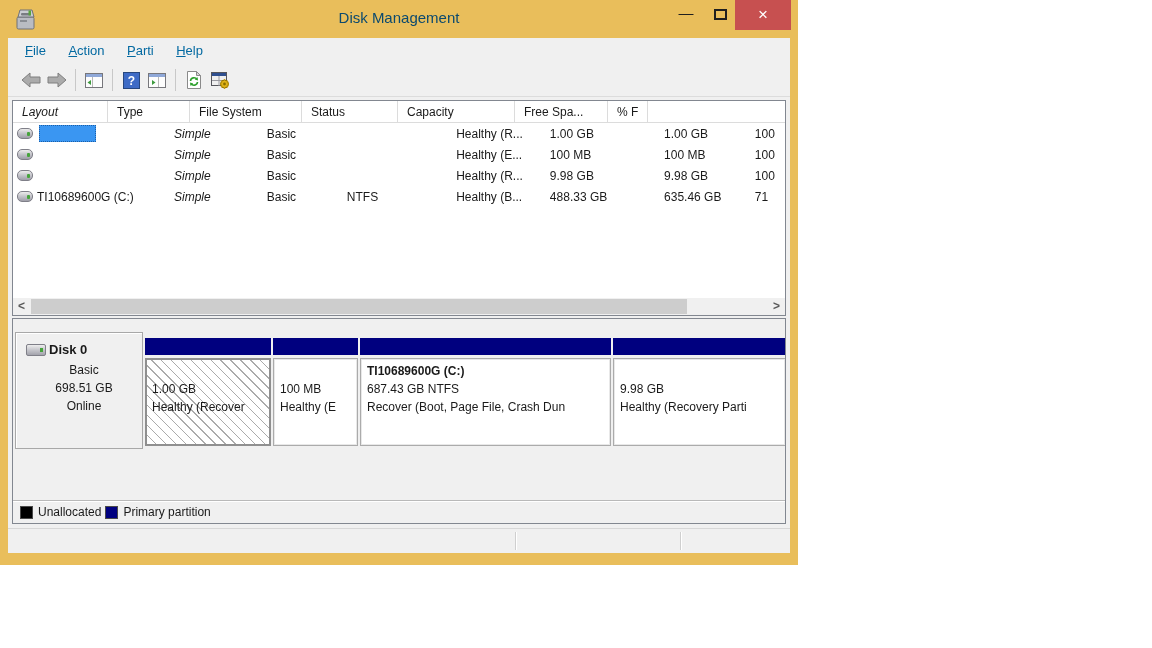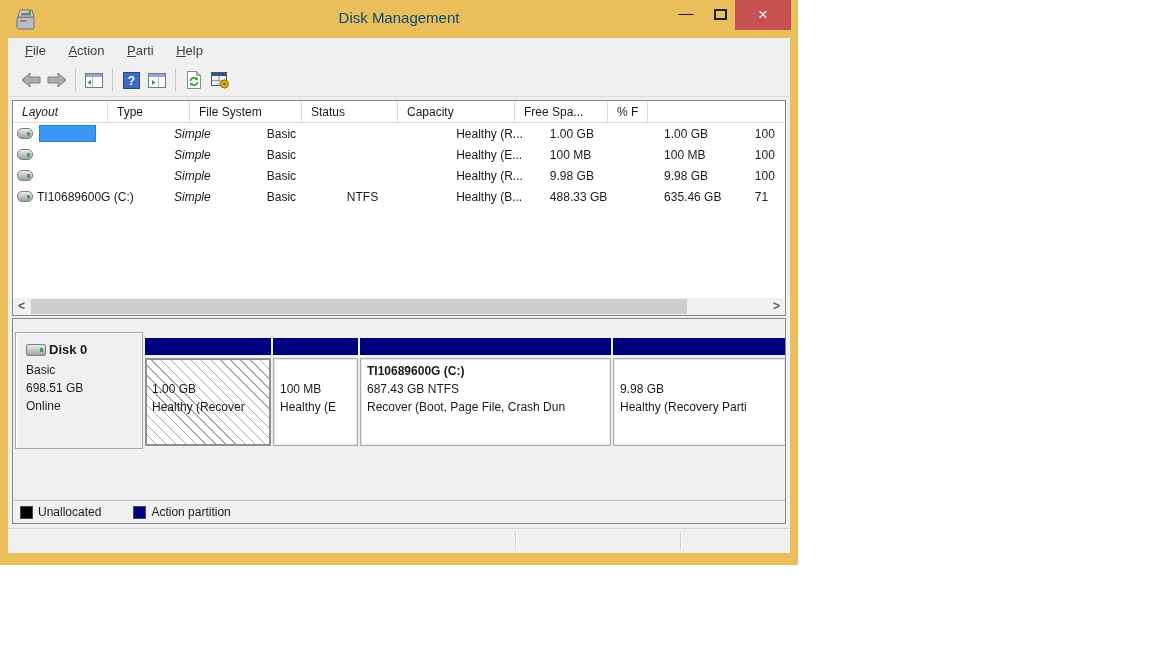--- a/index.html
+++ b/index.html
@@ -16,21 +16,21 @@
     font-size:15px; color:#1f1f1f; cursor:default; }
   .btn-max { position:absolute; right:64px; top:0; width:28px; height:30px; cursor:default; }
   .btn-max .box { position:absolute; left:8px; top:9px; width:13px; height:11px; border:2px solid #1f1f1f; background:transparent; }
   .btn-close { position:absolute; right:7px; top:0; width:56px; height:30px; background:#C75050;
     color:#ffffff; text-align:center; line-height:29px; font-size:17px; cursor:default; }
 
   
   .content { position:absolute; left:8px; top:38px; width:782px; height:515px; background:#F0F0F0; }
 
   .menubar { position:absolute; left:0; top:0; width:782px; height:26px; background:#F0F0F0; padding-left:8px; }
-  .menu-item { display:inline-block; padding:5px 9px 0 9px; font-size:13px; color:#404040;text-align:right; }
+  .menu-item { display:inline-block; padding:5px 9px 0 9px; font-size:13px; color:#0369a1;text-align:right; }
   .menu-item::first-letter { text-decoration:underline; }
 
   .toolbar { position:absolute; left:0; top:26px; width:782px; height:33px; background:#F0F0F0;
     border-bottom:1px solid #DCDCDC; display:flex; align-items:center; padding-left:10px; }
   .tb-btn { display:flex; align-items:center; justify-content:center; width:26px; height:26px; }
   .tb-sep { width:1px; height:22px; background:#C8C8C8; margin:0 5px; }
 
   
   .top-pane { position:absolute; left:4px; top:62px; width:774px; height:216px; background:#ffffff;
     border:1px solid #828790; overflow:hidden; }
@@ -52,21 +52,21 @@
   .hscroll { position:absolute; left:0; bottom:0; width:772px; height:17px; background:#F0F0F0; }
   .hs-arrow { position:absolute; top:0; width:17px; height:17px; text-align:center; line-height:16px;
     font-size:12px; font-weight:bold; color:#5A5A5A; }
   .hs-left { left:0; } .hs-right { right:0; }
   .hs-thumb { position:absolute; left:18px; top:1px; width:656px; height:15px; background:#CDCDCD; }
 
   
   .bottom-pane { position:absolute; left:4px; top:280px; width:774px; height:206px;
     border:1px solid #828790; background:#F0F0F0; overflow:hidden; }
   .disk-block { position:absolute; left:2px; top:13px; width:128px; height:117px; background:#F0F0F0;
-    border:1px solid #A8A8A8; box-shadow:inset 1px 1px 0 #ffffff; padding:8px 0 0 10px; font-size:12px; line-height:18px; }
+    border:1px solid #A8A8A8; box-shadow:inset 1px 1px 0 #ffffff; padding:8px 0 0 10px; font-size:12px; line-height:18px;text-align:center; }
   .disk-title { display:flex; align-items:center; font-size:13px; font-weight:bold; margin-bottom:2px; }
   .disk-icon { width:20px; height:12px; border-radius:2px;
     background:linear-gradient(180deg,#EDEDED 0%,#C2C2C8 55%,#A3A3AC 100%);
     border:1px solid #7F7F88; position:relative; margin-right:3px; }
   .disk-icon::after { content:""; position:absolute; right:2px; top:3px; width:3px; height:4px; background:#46A33C; }
 
   .part { position:absolute; top:19px; height:115px; }
   .part .bar { position:absolute; left:0; top:0; width:100%; height:17px; background:#00007F; }
   .part .body { position:absolute; left:0; top:20px; width:100%; height:88px; background:#ffffff;
     border:1px solid #ABABAB; box-shadow:inset 0 0 0 1px #E8E8E8;
@@ -79,21 +79,21 @@
   .part4 { left:600px; width:173px; }
   .part1 .body { border:2px solid #8F8F8F; box-shadow:none; padding-left:5px; padding-top:20px;
     background:repeating-linear-gradient(45deg,#ffffff 0px,#ffffff 6px,#ABABAB 6px,#ABABAB 7px); }
 
   .legend { position:absolute; left:0; bottom:0; width:772px; height:23px; background:#F0F0F0;
     border-top:1px solid #B9B9B9; box-shadow:inset 0 1px 0 #ffffff;
     display:flex; align-items:center; padding-left:7px; font-size:12px; }
   .legend .sw { width:13px; height:13px; border:1px solid #4A4A4A; margin-right:5px; }
   .sw-unalloc { background:#000000; }
   .sw-primary { background:#00007F; }
-  .legend .lab { margin-right:32px; }
+  .legend .lab { margin-right:4px; }
 
   
   .statusbar { position:absolute; left:0; top:490px; width:782px; height:25px; background:#F0F0F0;
     border-top:1px solid #D7D7D7; }
   .sb-div { position:absolute; top:3px; bottom:3px; width:1px; background:#CFCFCF; box-shadow:1px 0 0 #ffffff; }
 </style>
 </head>
 <body>
 
 <div class="canvas">
@@ -299,21 +299,21 @@
           <div class="body pad2">
             <div>9.98 GB</div>
             <div>Healthy (Recovery Parti</div>
           </div>
         </div>
 
         <div class="legend">
           <span class="sw sw-unalloc"></span>
           <span class="lab">Unallocated</span>
           <span class="sw sw-primary"></span>
-          <span class="lab">Action partition</span>
+          <span class="lab">Primary partition</span>
         </div>
       </div>
 
       <div class="statusbar">
         <div class="sb-div" style="left:507px;"></div>
         <div class="sb-div" style="left:672px;"></div>
       </div>
 
     </div>
   </div>

